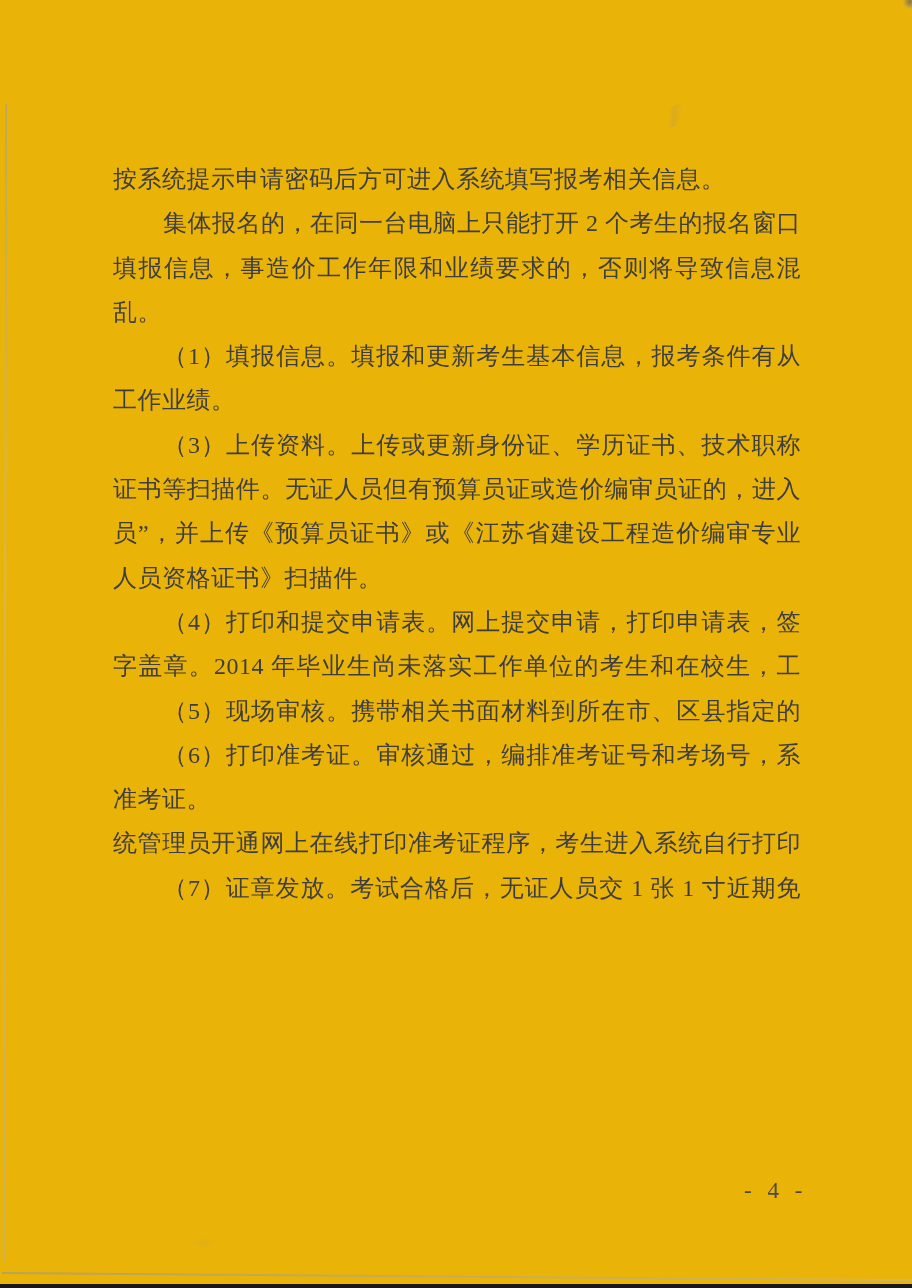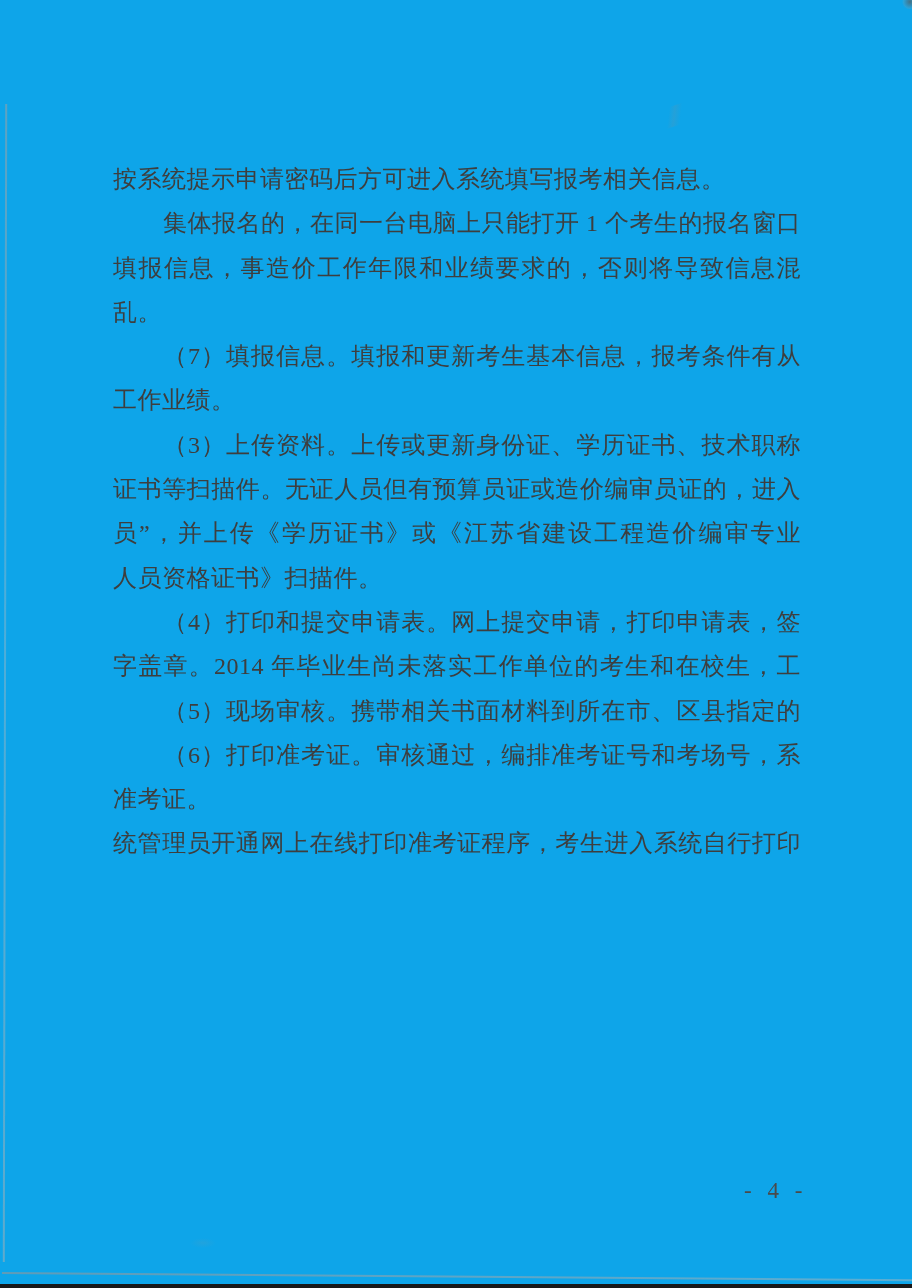--- a/index.html
+++ b/index.html
@@ -4,21 +4,21 @@
 <style>
   html, body {
     margin: 0;
     padding: 0;
     background: #ffffff;
   }
   #page {
     position: relative;
     width: 912px;
     height: 1288px;
-    background: #0ea5e9;
+    background: #eab308;
     overflow: hidden;
     font-family: "Liberation Serif", "DejaVu Serif", serif;
   }
   
   .text-block {
     position: absolute;
     left: 113px;
     top: 157px;
     width: 688px;
     font-size: 24px;
@@ -112,35 +112,36 @@
 
 <div id="page">
 
   <div class="scan-left-line"></div>
   <div class="smudge-top-right"></div>
   <div class="smudge-mid-top"></div>
   <div class="smudge-bottom-left"></div>
 
   <div class="text-block">
       <div class="line">按系统提示申请密码后方可进入系统填写报考相关信息。</div>
-      <div class="line indent fill">集体报名的，在同一台电脑上只能打开 1 个考生的报名窗口</div>
+      <div class="line indent fill">集体报名的，在同一台电脑上只能打开 2 个考生的报名窗口</div>
       <div class="line fill">填报信息，事造价工作年限和业绩要求的，否则将导致信息混</div>
       <div class="line">乱。</div>
-      <div class="line indent fill">（7）填报信息。填报和更新考生基本信息，报考条件有从</div>
+      <div class="line indent fill">（1）填报信息。填报和更新考生基本信息，报考条件有从</div>
       <div class="line">工作业绩。</div>
       <div class="line indent fill">（3）上传资料。上传或更新身份证、学历证书、技术职称</div>
       <div class="line fill">证书等扫描件。无证人员但有预算员证或造价编审员证的，进入</div>
-      <div class="line fill">员”，并上传《学历证书》或《江苏省建设工程造价编审专业</div>
+      <div class="line fill">员”，并上传《预算员证书》或《江苏省建设工程造价编审专业</div>
       <div class="line">人员资格证书》扫描件。</div>
       <div class="line indent fill">（4）打印和提交申请表。网上提交申请，打印申请表，签</div>
       <div class="line fill">字盖章。2014 年毕业生尚未落实工作单位的考生和在校生，工</div>
       <div class="line indent fill">（5）现场审核。携带相关书面材料到所在市、区县指定的</div>
       <div class="line indent fill">（6）打印准考证。审核通过，编排准考证号和考场号，系</div>
       <div class="line">准考证。</div>
       <div class="line fill">统管理员开通网上在线打印准考证程序，考生进入系统自行打印</div>
+      <div class="line indent fill">（7）证章发放。考试合格后，无证人员交 1 张 1 寸近期免</div>
     </div>
 
   <div class="page-number">- 4 -</div>
 
   <div class="scan-bottom-line"></div>
   <div class="scan-bottom-edge"></div>
 
 </div>
 
 </body></html>

